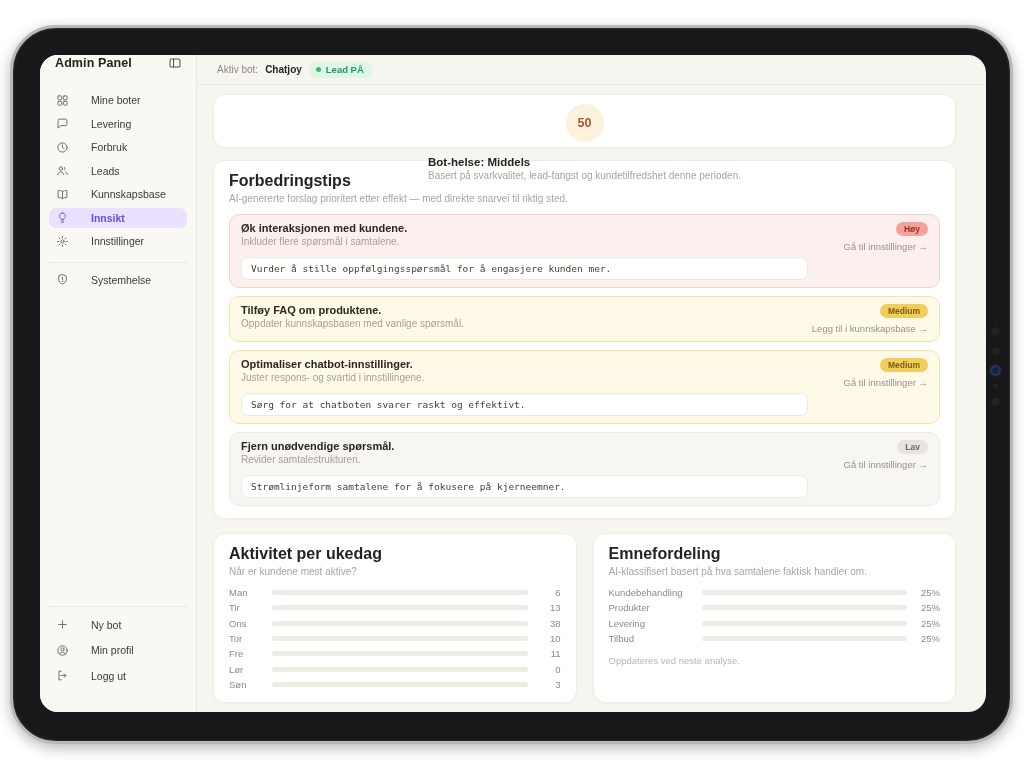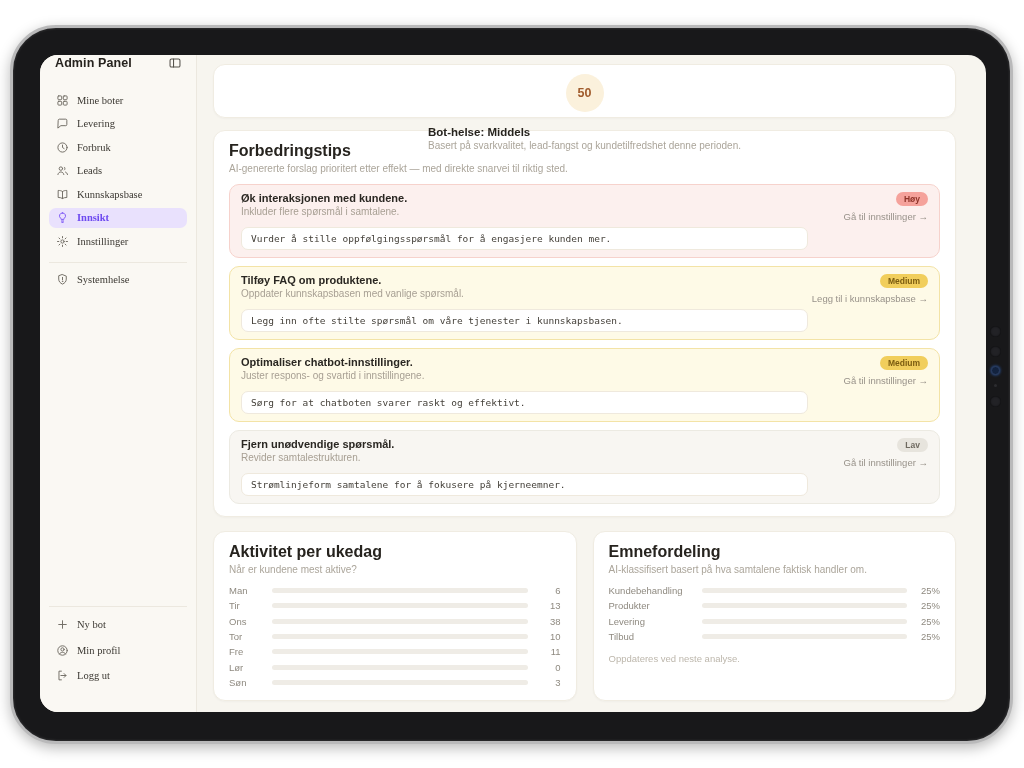--- a/index.html
+++ b/index.html
@@ -20,22 +20,22 @@
 
   
   .sidebar { width:157px; flex:none; background:#faf8f3; border-right:1px solid #ece8df; display:flex; flex-direction:column; }
   .side-header { display:flex; align-items:center; justify-content:space-between; padding:1px 14px 10px 15px; }
   .side-title { font-size:12.5px; font-weight:700; color:#26231e; letter-spacing:.1px; }
   .icon { display:inline-flex; align-items:center; justify-content:center; color:#6d6961; }
   .icon svg { display:block; }
   .side-header .icon { color:#55524b; }
   nav { padding:0 9px; }
   #nav-main { margin-top:10px; }
-  .nav-item { display:flex; align-items:center; gap:8px; height:20px; padding:0 7px; margin-bottom:3.5px;
-    border-radius:7px; font-size:10.5px; color:#3c3933; cursor:pointer;font-family:Liberation Serif, serif; }
+  .nav-item { display:flex; align-items:center; gap:22px; height:20px; padding:0 7px; margin-bottom:3.5px;
+    border-radius:7px; font-size:10.5px; color:#3c3933; cursor:pointer; }
   .nav-item .icon { width:13px; color:#726e66; }
   .nav-item.active { background:#e9e1fd; color:#6d49f0; font-weight:600; }
   .nav-item.active .icon { color:#7c55f6; }
   .divider { height:1px; background:#ece8df; margin:7px 9px; }
   .spacer { flex:1; }
   #nav-footer { padding-bottom:22px; }
   #nav-footer .nav-item { height:22px; }
 
   
   .main { flex:1; display:flex; flex-direction:column; min-width:0; }
@@ -224,20 +224,28 @@
                   <path d="M15 8.5l3.5 3.5-3.5 3.5"></path>
                   <path d="M9 12h9"></path>
                 </svg>
               </span>
               <span>Logg ut</span>
             </div>
           </nav>
       </aside>
 
       <main class="main">
+        <div class="topbar">
+          <span class="tb-label">Aktiv bot:</span>
+          <span class="tb-name">Chatjoy</span>
+          <span class="status-pill">
+            <span class="status-dot"></span>
+            <span>Lead PÅ</span>
+          </span>
+        </div>
 
         <div class="content">
 
           <section class="card health">
             <div class="score-circle">50</div>
             <div>
               <div class="h-title">Bot-helse: Middels</div>
               <div class="h-sub">Basert på svarkvalitet, lead-fangst og kundetilfredshet denne perioden.</div>
             </div>
           </section>
@@ -259,21 +267,20 @@
                 </div>
                 <div class="tip medium">
                   <div>
                     <div class="tip-title">Tilføy FAQ om produktene.</div>
                     <div class="tip-sub">Oppdater kunnskapsbasen med vanlige spørsmål.</div>
                   </div>
                   <div class="tip-right">
                     <span class="badge medium">Medium</span>
                     <span class="tip-link">Legg til i kunnskapsbase →</span>
                   </div>
-                  <div class="snippet">Legg inn ofte stilte spørsmål om våre tjenester i kunnskapsbasen.</div>
                 </div>
                 <div class="tip medium">
                   <div>
                     <div class="tip-title">Optimaliser chatbot-innstillinger.</div>
                     <div class="tip-sub">Juster respons- og svartid i innstillingene.</div>
                   </div>
                   <div class="tip-right">
                     <span class="badge medium">Medium</span>
                     <span class="tip-link">Gå til innstillinger →</span>
                   </div>

